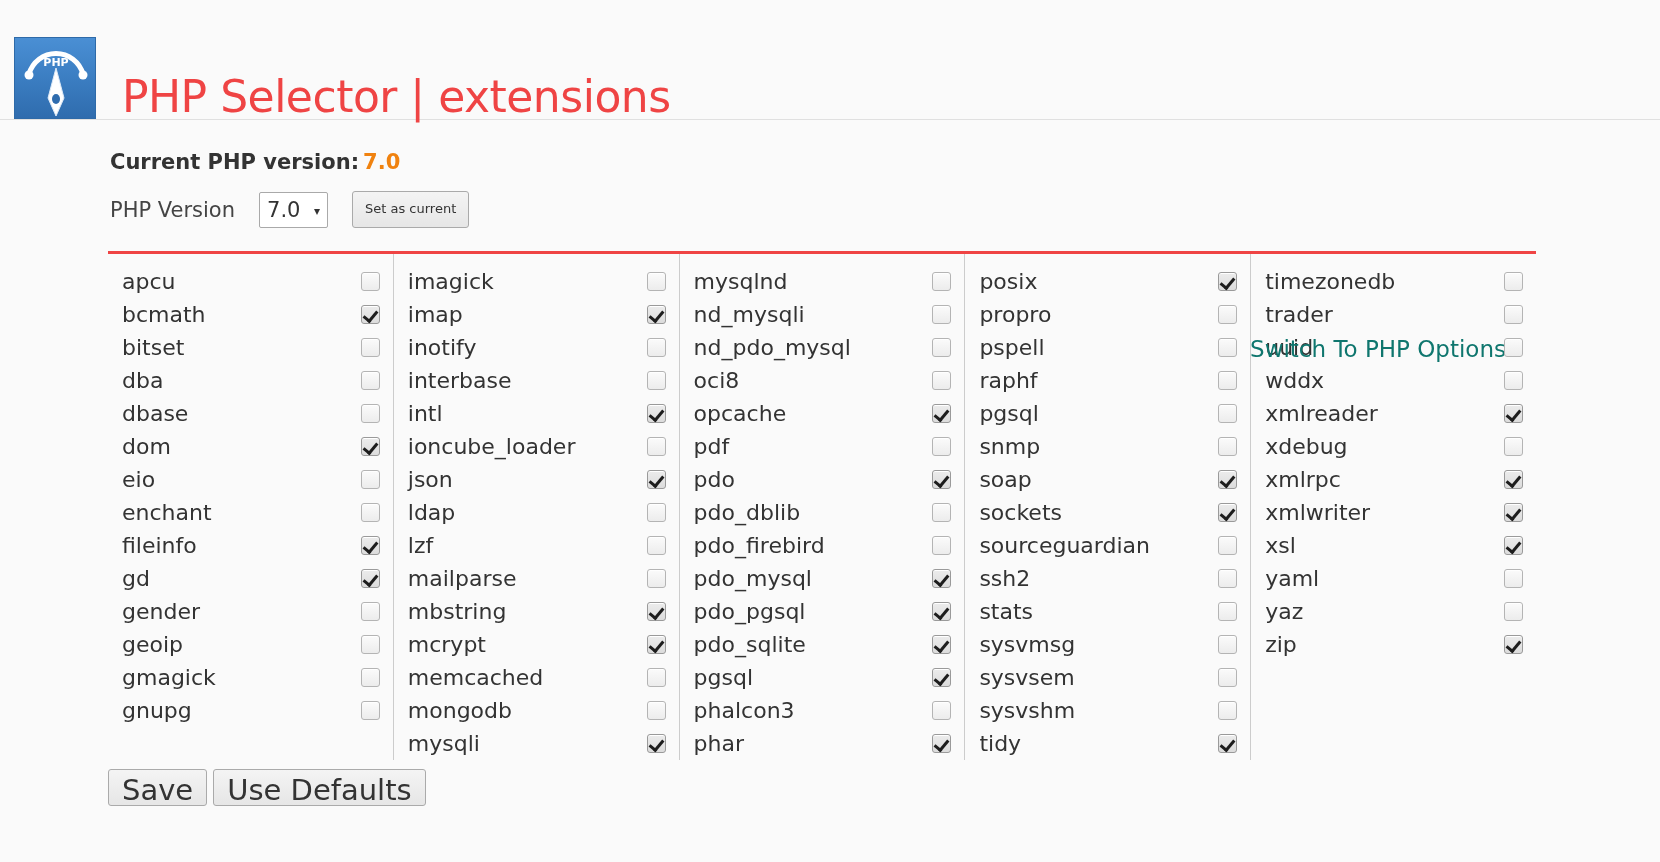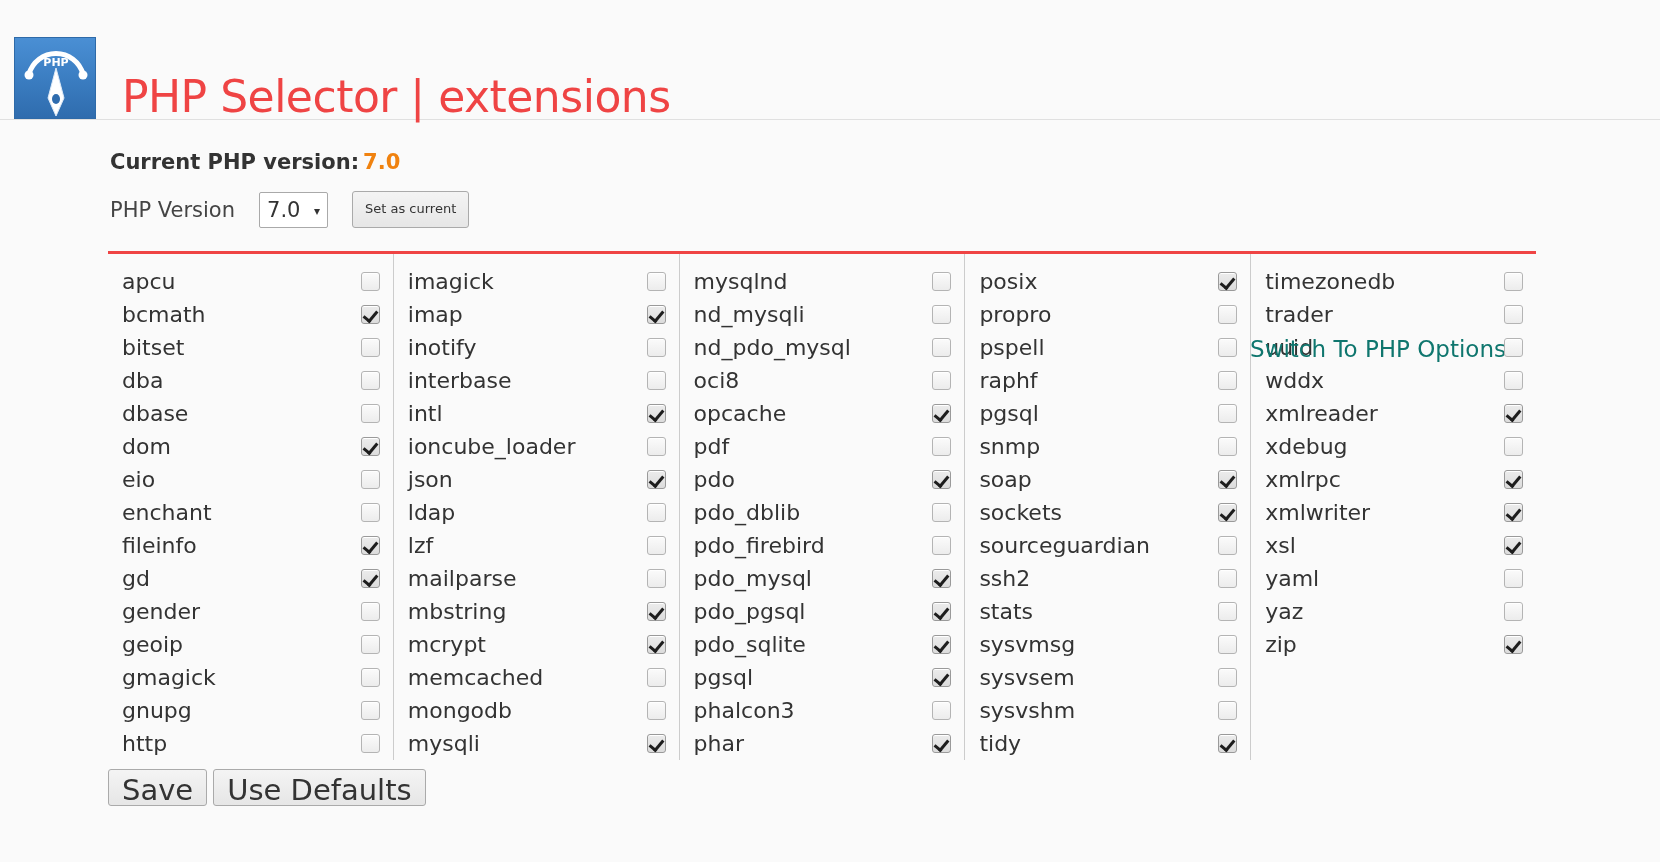--- a/index.html
+++ b/index.html
@@ -270,24 +270,20 @@
             <span class="cb" role="checkbox" aria-checked="false"></span>
           </div>
           <div class="ext-row">
             <span class="ext-name">gmagick</span>
             <span class="cb" role="checkbox" aria-checked="false"></span>
           </div>
           <div class="ext-row">
             <span class="ext-name">gnupg</span>
             <span class="cb" role="checkbox" aria-checked="false"></span>
           </div>
-          <div class="ext-row">
-            <span class="ext-name">http</span>
-            <span class="cb" role="checkbox" aria-checked="false"></span>
-          </div>
         </div>
         <div class="ext-col">
           <div class="ext-row">
             <span class="ext-name">imagick</span>
             <span class="cb" role="checkbox" aria-checked="false"></span>
           </div>
           <div class="ext-row">
             <span class="ext-name">imap</span>
             <span class="cb on" role="checkbox" aria-checked="true"></span>
           </div>

